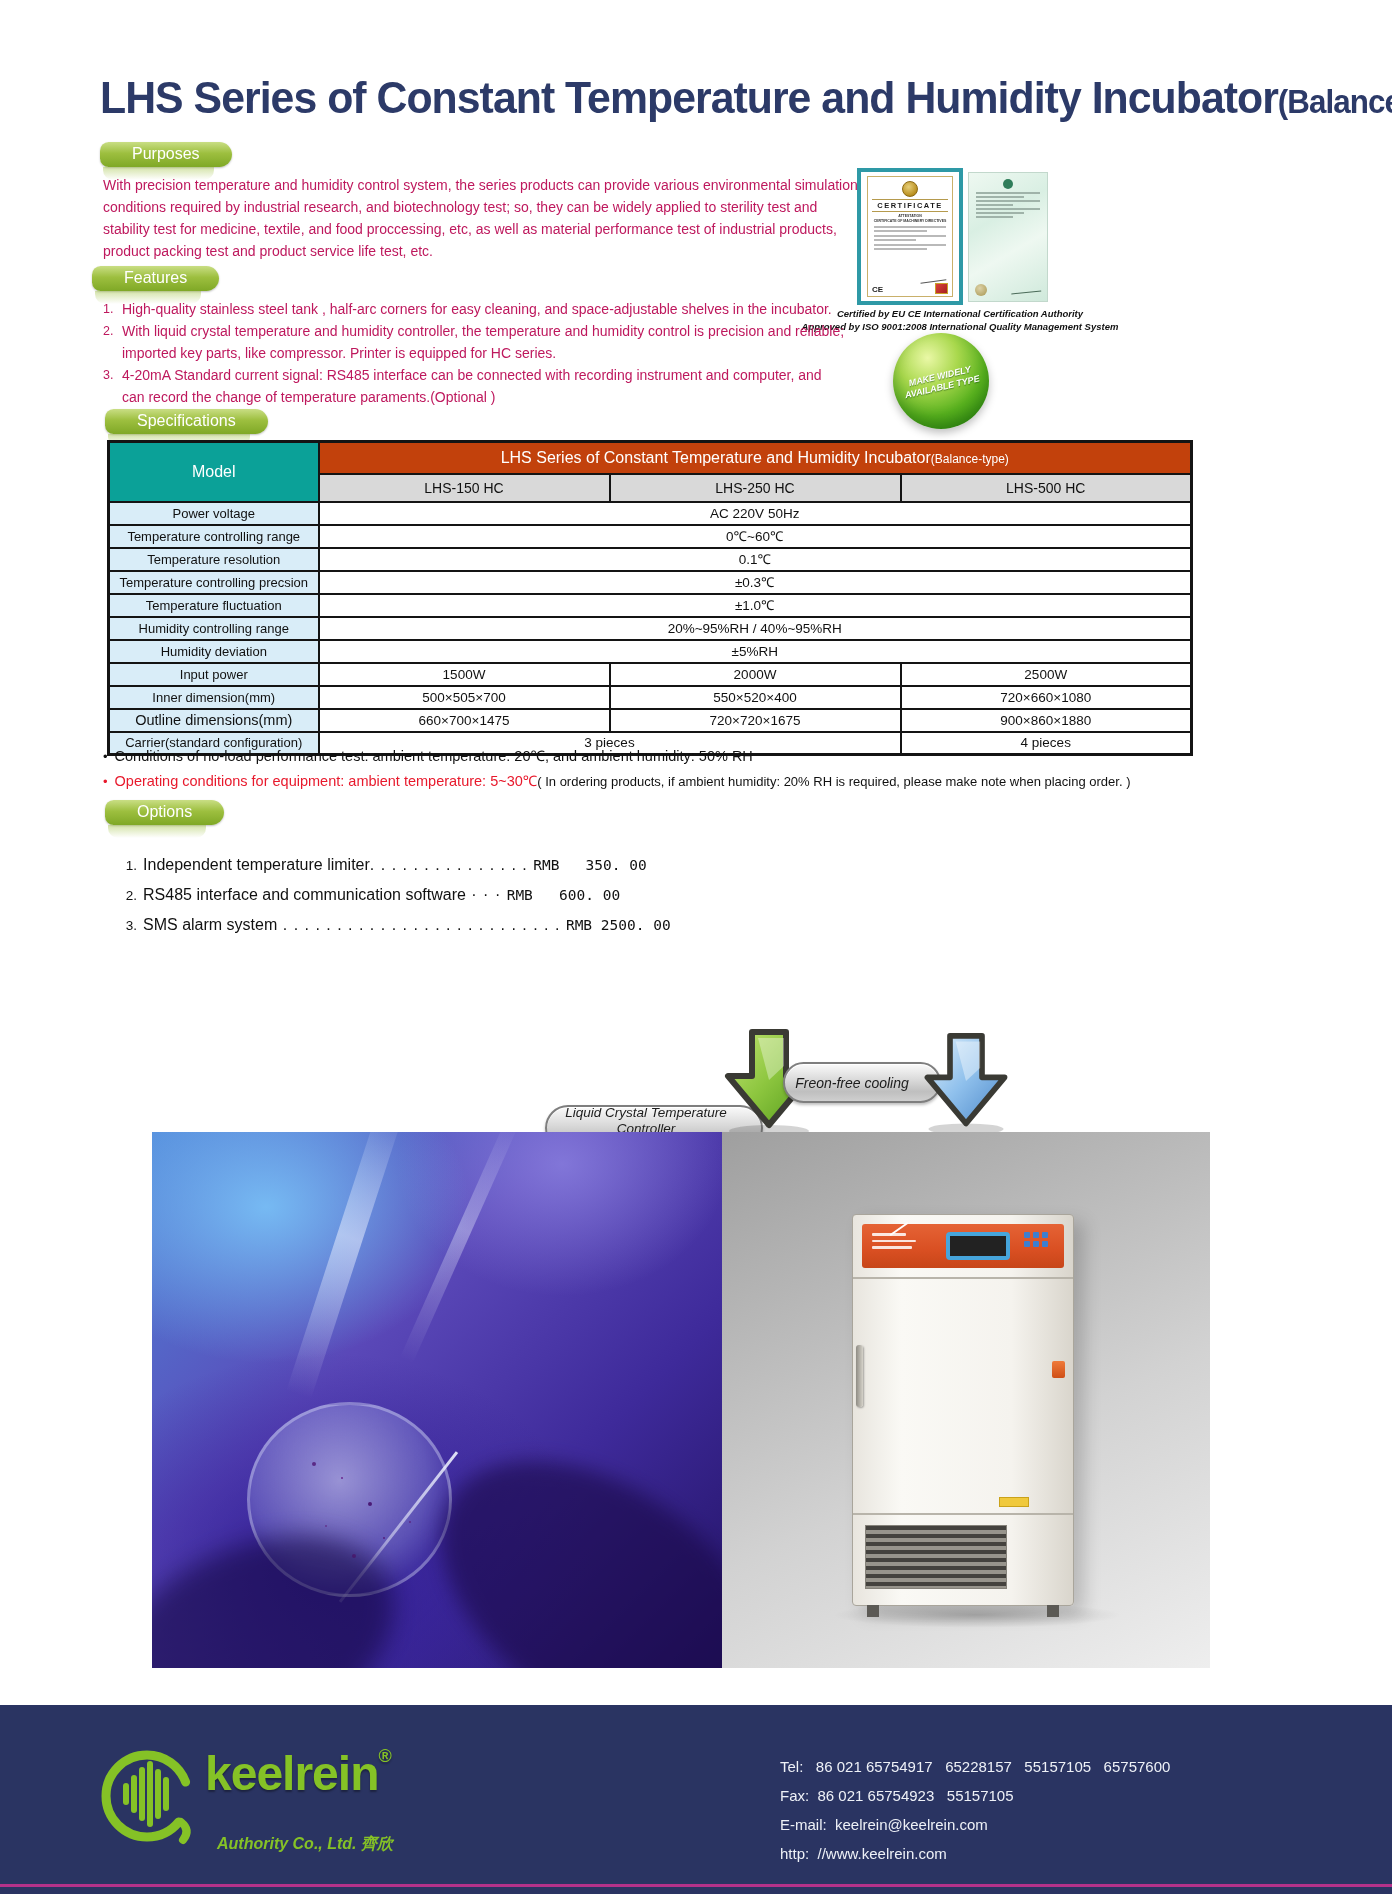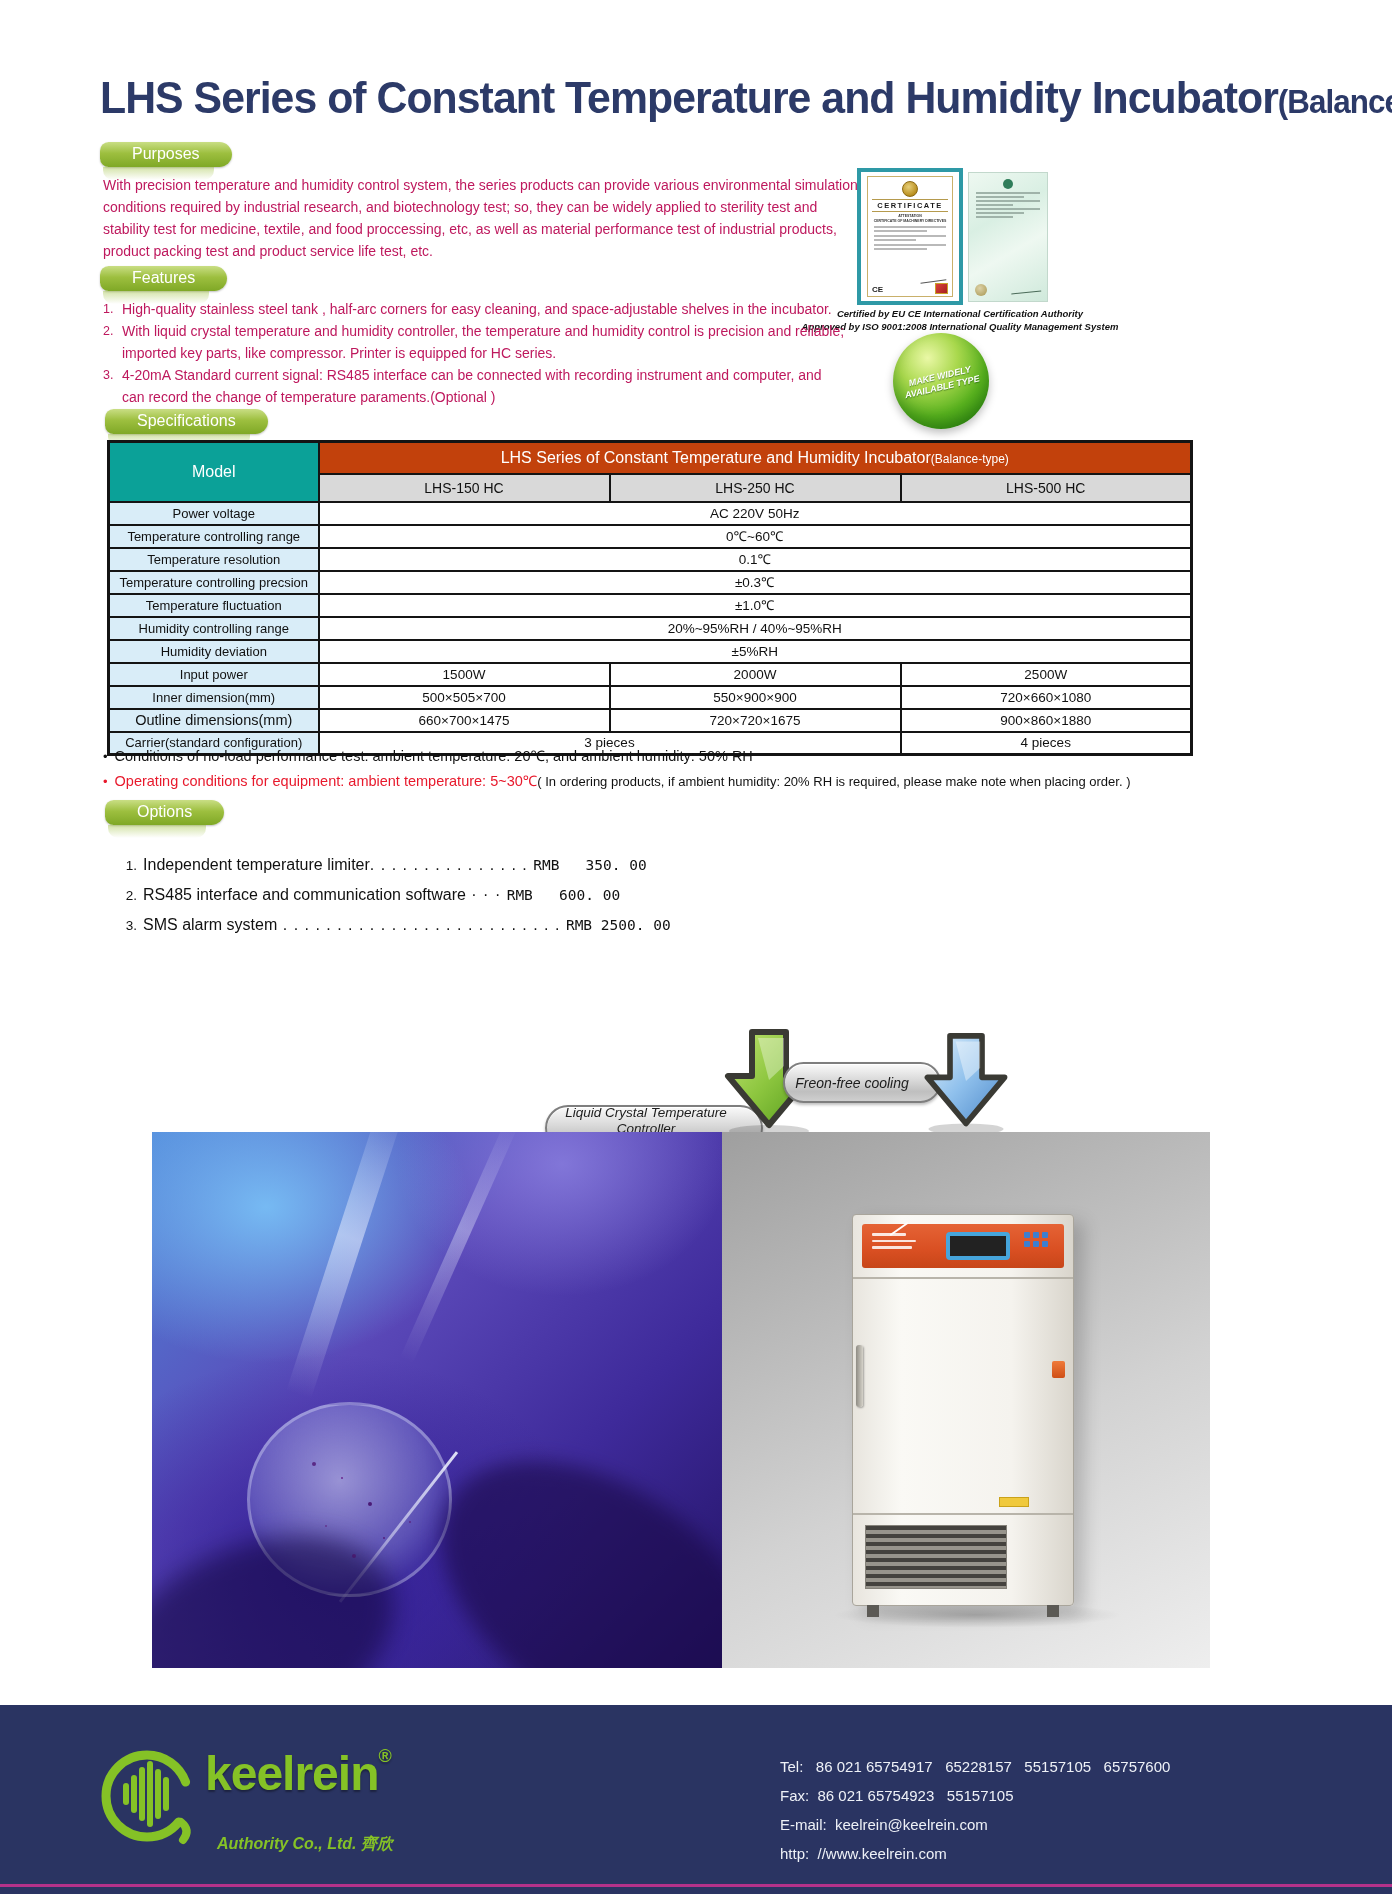--- a/index.html
+++ b/index.html
@@ -200,21 +200,21 @@
     <div class="tline half"></div>
     <div class="tline short"></div>
     <div class="stamp2"></div>
     <div class="sig2"></div>
   </div>
   <div class="cert-caption">
     <div>Certified by EU CE International Certification Authority</div>
     <div>Approved by ISO 9001:2008 International Quality Management System</div>
   </div>
 
-  <div class="sec-badge" style="left:100px; top:266px;">Features</div>
+  <div class="sec-badge" style="left:92px; top:266px;">Features</div>
   <div class="para" style="left:103px; top:298px; width:745px;">
     <div class="feat-item">
       <span class="feat-num">1.</span>
       <span>High-quality stainless steel tank , half-arc corners for easy cleaning, and space-adjustable shelves in the incubator.</span>
     </div>
     <div class="feat-item">
       <span class="feat-num">2.</span>
       <span>With liquid crystal temperature and humidity controller, the temperature and humidity control is precision and reliable; imported key parts, like compressor. Printer is equipped for HC series.</span>
     </div>
     <div class="feat-item">
@@ -272,21 +272,21 @@
     </tr>
     <tr>
       <td class="cell-label">Input power</td>
       <td class="cell-val">1500W</td>
       <td class="cell-val">2000W</td>
       <td class="cell-val">2500W</td>
     </tr>
     <tr>
       <td class="cell-label">Inner dimension(mm)</td>
       <td class="cell-val">500×505×700</td>
-      <td class="cell-val">550×900×900</td>
+      <td class="cell-val">550×520×400</td>
       <td class="cell-val">720×660×1080</td>
     </tr>
     <tr>
       <td class="cell-label" style="font-size:14.5px;">Outline dimensions(mm)</td>
       <td class="cell-val">660×700×1475</td>
       <td class="cell-val">720×720×1675</td>
       <td class="cell-val">900×860×1880</td>
     </tr>
     <tr>
       <td class="cell-label">Carrier(standard configuration)</td>

